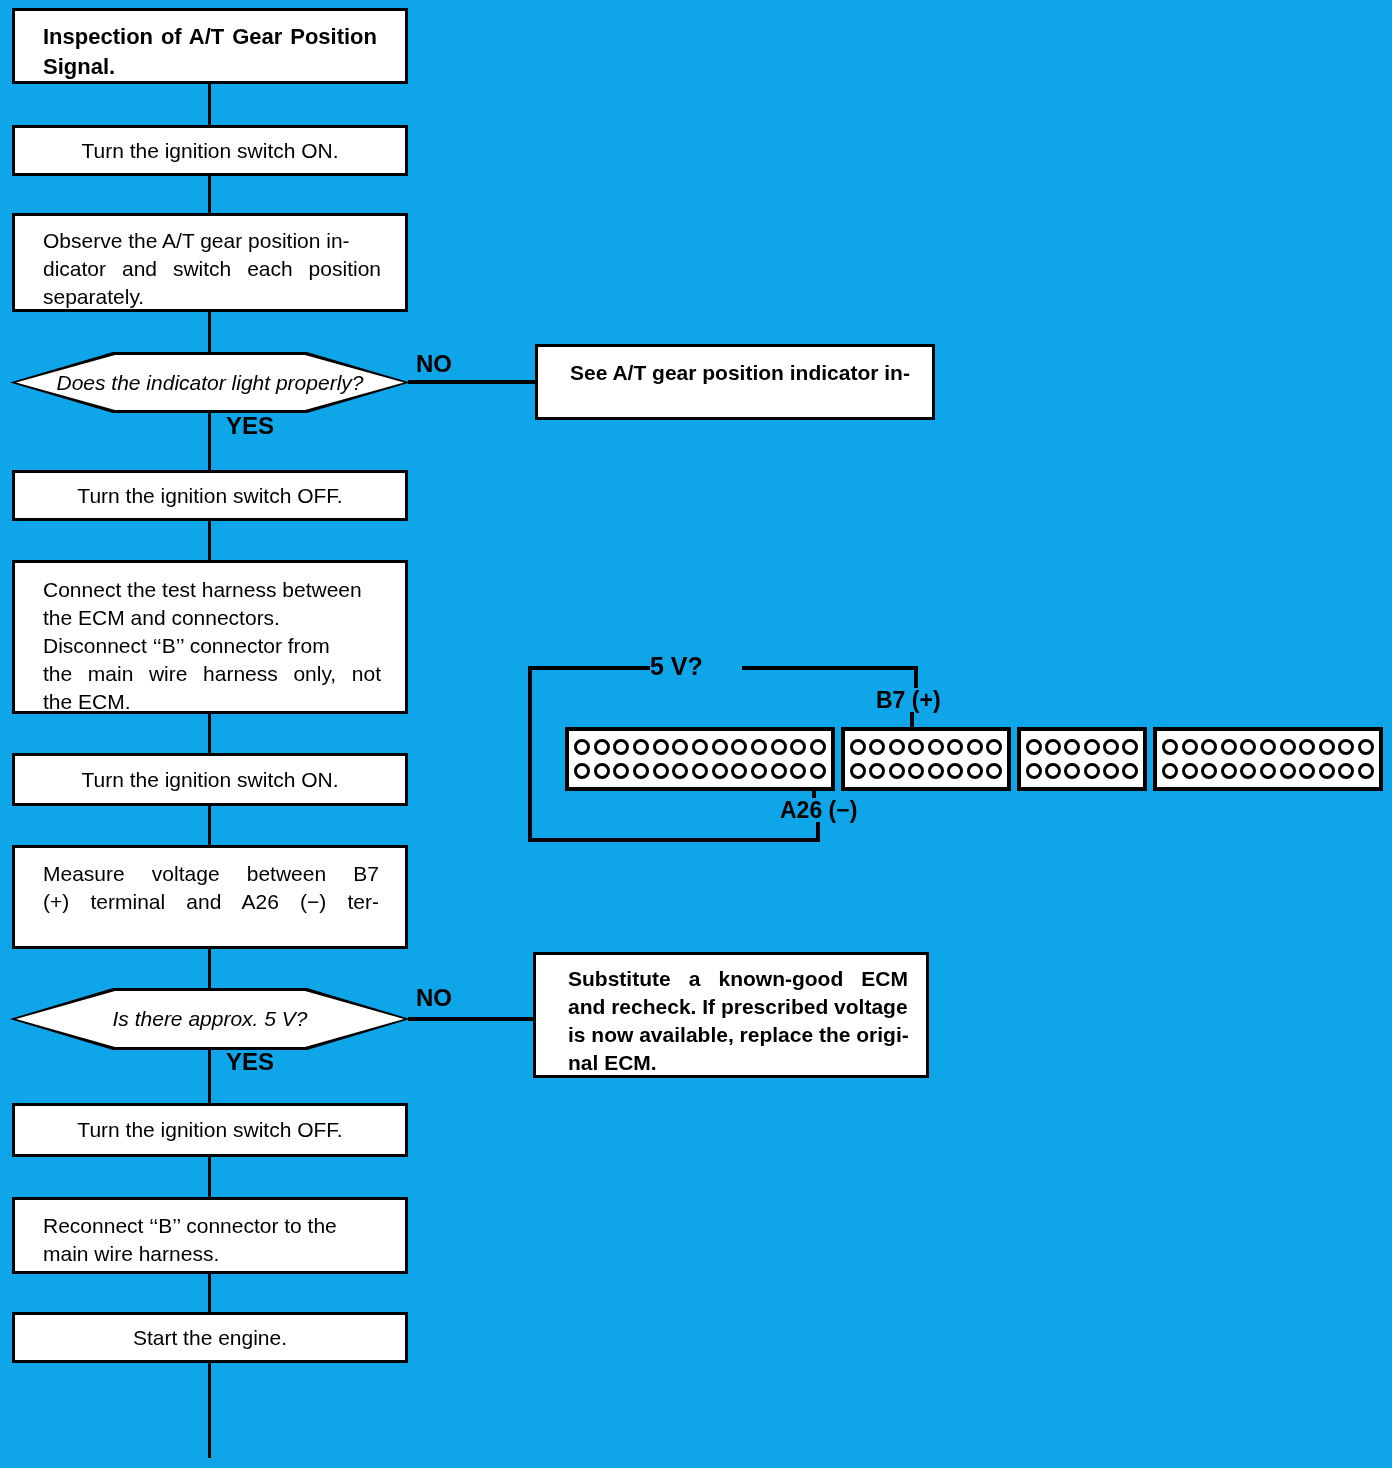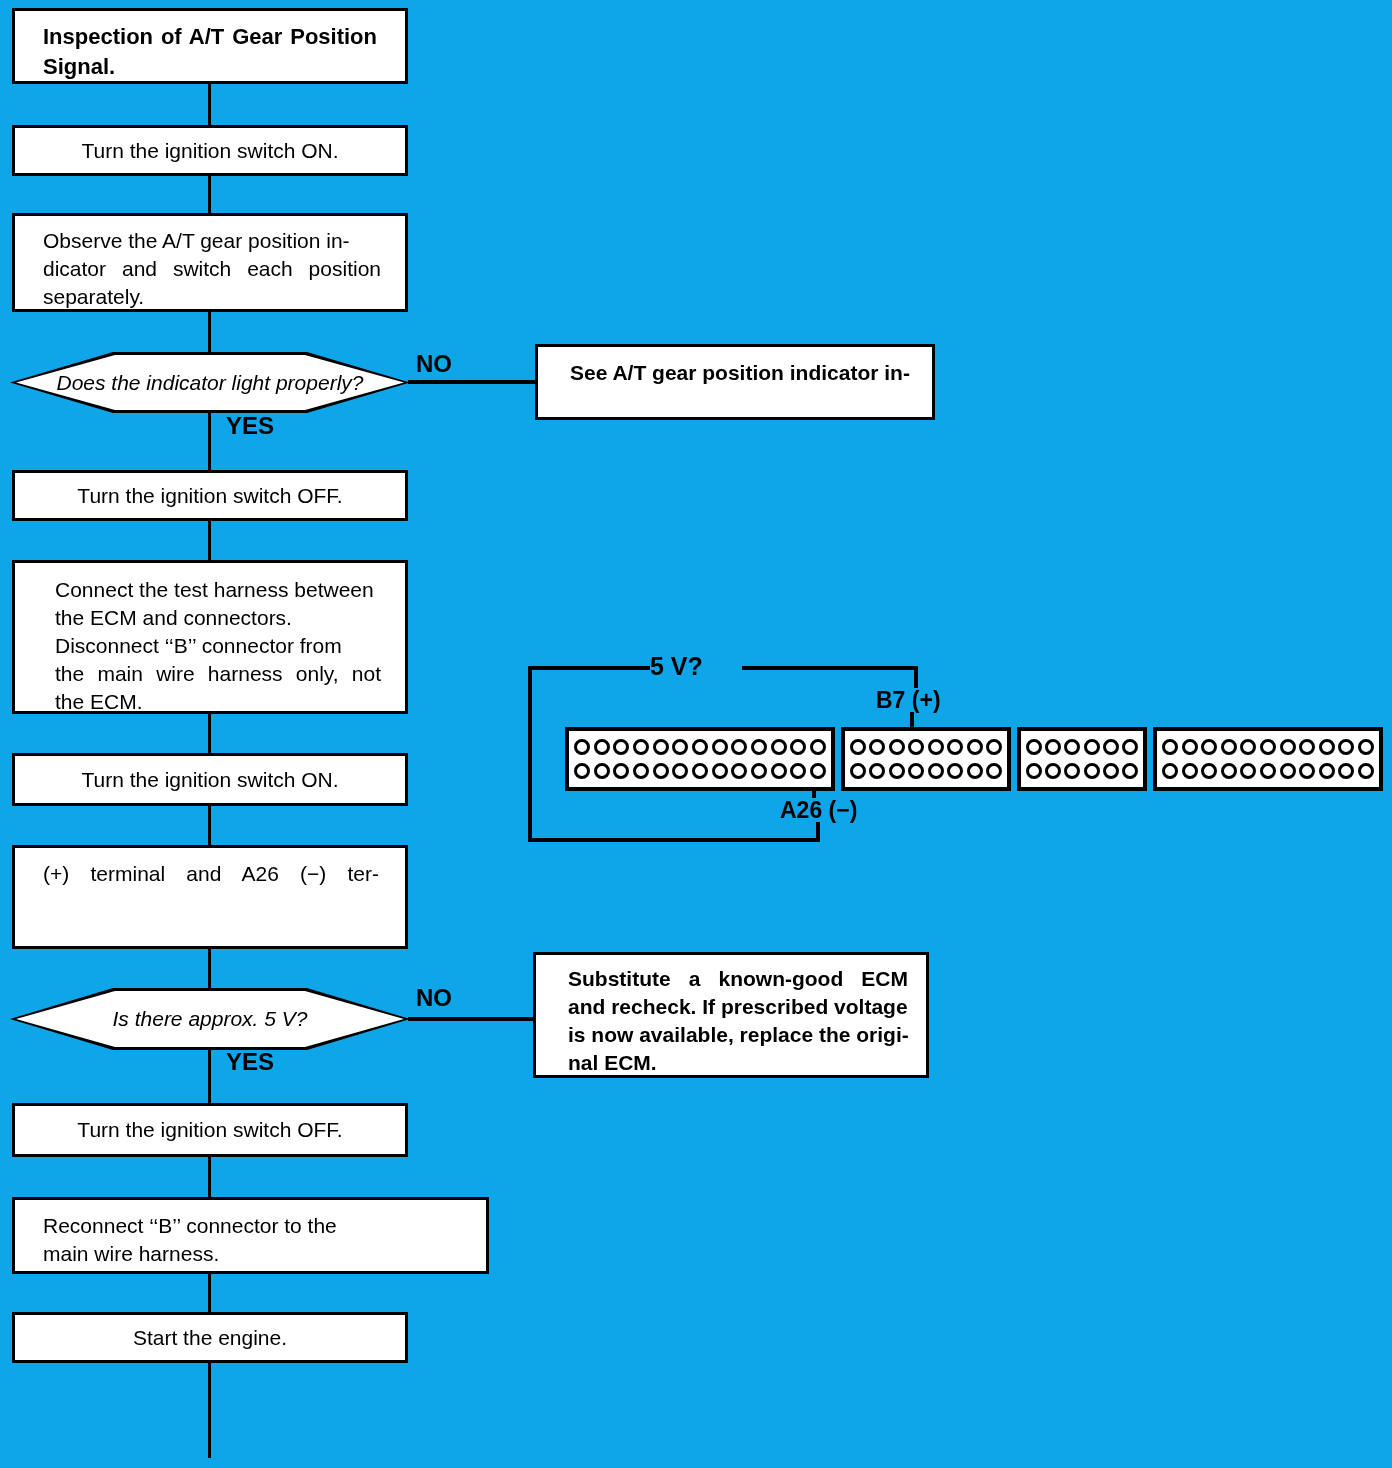--- a/index.html
+++ b/index.html
@@ -81,37 +81,38 @@
 
   <div class="lbl" style="left:226px; top:414px;">YES</div>
   <div class="vline" style="left:208px; top:413px; width:3px; height:57px;"></div>
 
   <div class="box center" style="left:12px; top:470px; width:396px; height:51px;">
     <span>Turn the ignition switch OFF.</span>
   </div>
 
   <div class="vline" style="left:208px; top:521px; width:3px; height:39px;"></div>
 
-  <div class="box" style="left:12px; top:560px; width:396px; height:154px; padding:13px 24px 0 40px;">
+  <div class="box" style="left:12px; top:560px; width:396px; height:154px; padding:13px 24px 0 28px;">
     <div class="ln">Connect the test harness between</div>
     <div class="ln">the ECM and connectors.</div>
     <div class="ln">Disconnect ‘‘B’’ connector from</div>
     <div class="ln jl">the main wire harness only, not</div>
     <div class="ln">the ECM.</div>
   </div>
 
   <div class="vline" style="left:208px; top:714px; width:3px; height:39px;"></div>
 
   <div class="box center" style="left:12px; top:753px; width:396px; height:53px;">
     <span>Turn the ignition switch ON.</span>
   </div>
 
   <div class="vline" style="left:208px; top:806px; width:3px; height:39px;"></div>
 
   <div class="box" style="left:12px; top:845px; width:396px; height:104px; padding:12px 26px 0 28px;">
+    <div class="ln jl">Measure voltage between B7</div>
     <div class="ln jl">(+) terminal and A26 (−) ter-</div>
   </div>
 
   <div class="vline" style="left:208px; top:949px; width:3px; height:39px;"></div>
 
   <div class="hex" style="left:10px; top:988px; width:400px; height:62px;">
     <div class="hex-outer"></div>
     <div class="hex-inner"></div>
     <div class="hex-label">Is there approx. 5 V?</div>
   </div>
@@ -128,21 +129,21 @@
 
   <div class="lbl" style="left:226px; top:1050px;">YES</div>
   <div class="vline" style="left:208px; top:1050px; width:3px; height:53px;"></div>
 
   <div class="box center" style="left:12px; top:1103px; width:396px; height:54px;">
     <span>Turn the ignition switch OFF.</span>
   </div>
 
   <div class="vline" style="left:208px; top:1157px; width:3px; height:40px;"></div>
 
-  <div class="box" style="left:12px; top:1197px; width:477px; height:77px; padding:12px 24px 0 28px;">
+  <div class="box" style="left:12px; top:1197px; width:396px; height:77px; padding:12px 24px 0 28px;">
     <div class="ln">Reconnect ‘‘B’’ connector to the</div>
     <div class="ln">main wire harness.</div>
   </div>
 
   <div class="vline" style="left:208px; top:1274px; width:3px; height:38px;"></div>
 
   <div class="box center" style="left:12px; top:1312px; width:396px; height:51px;">
     <span>Start the engine.</span>
   </div>
 

